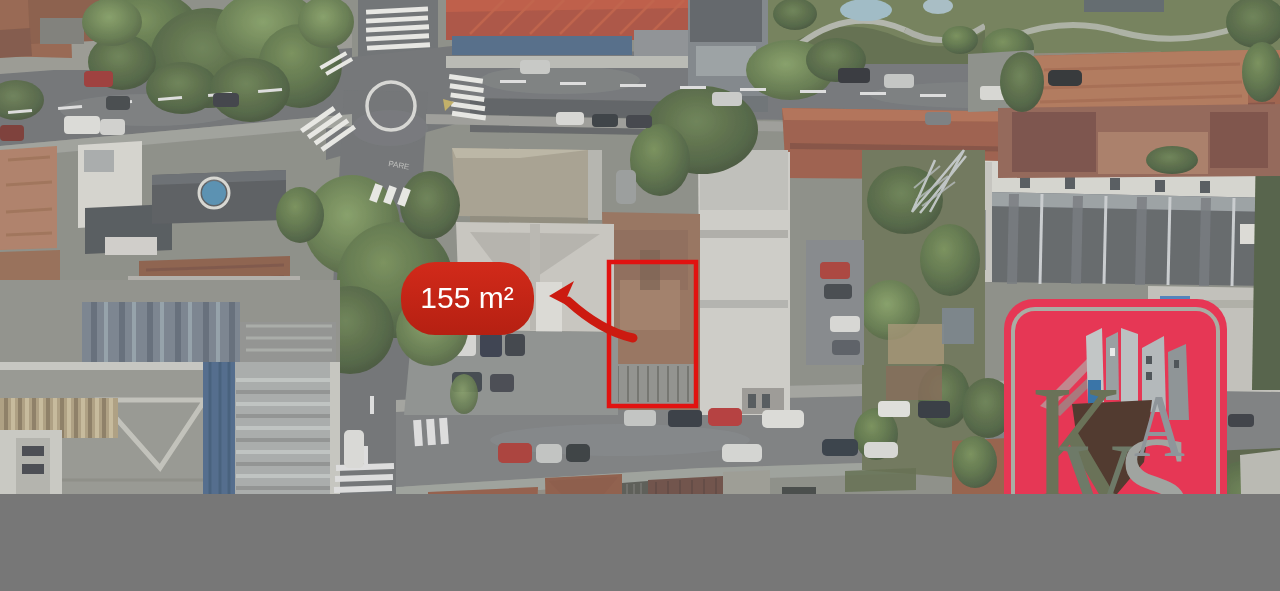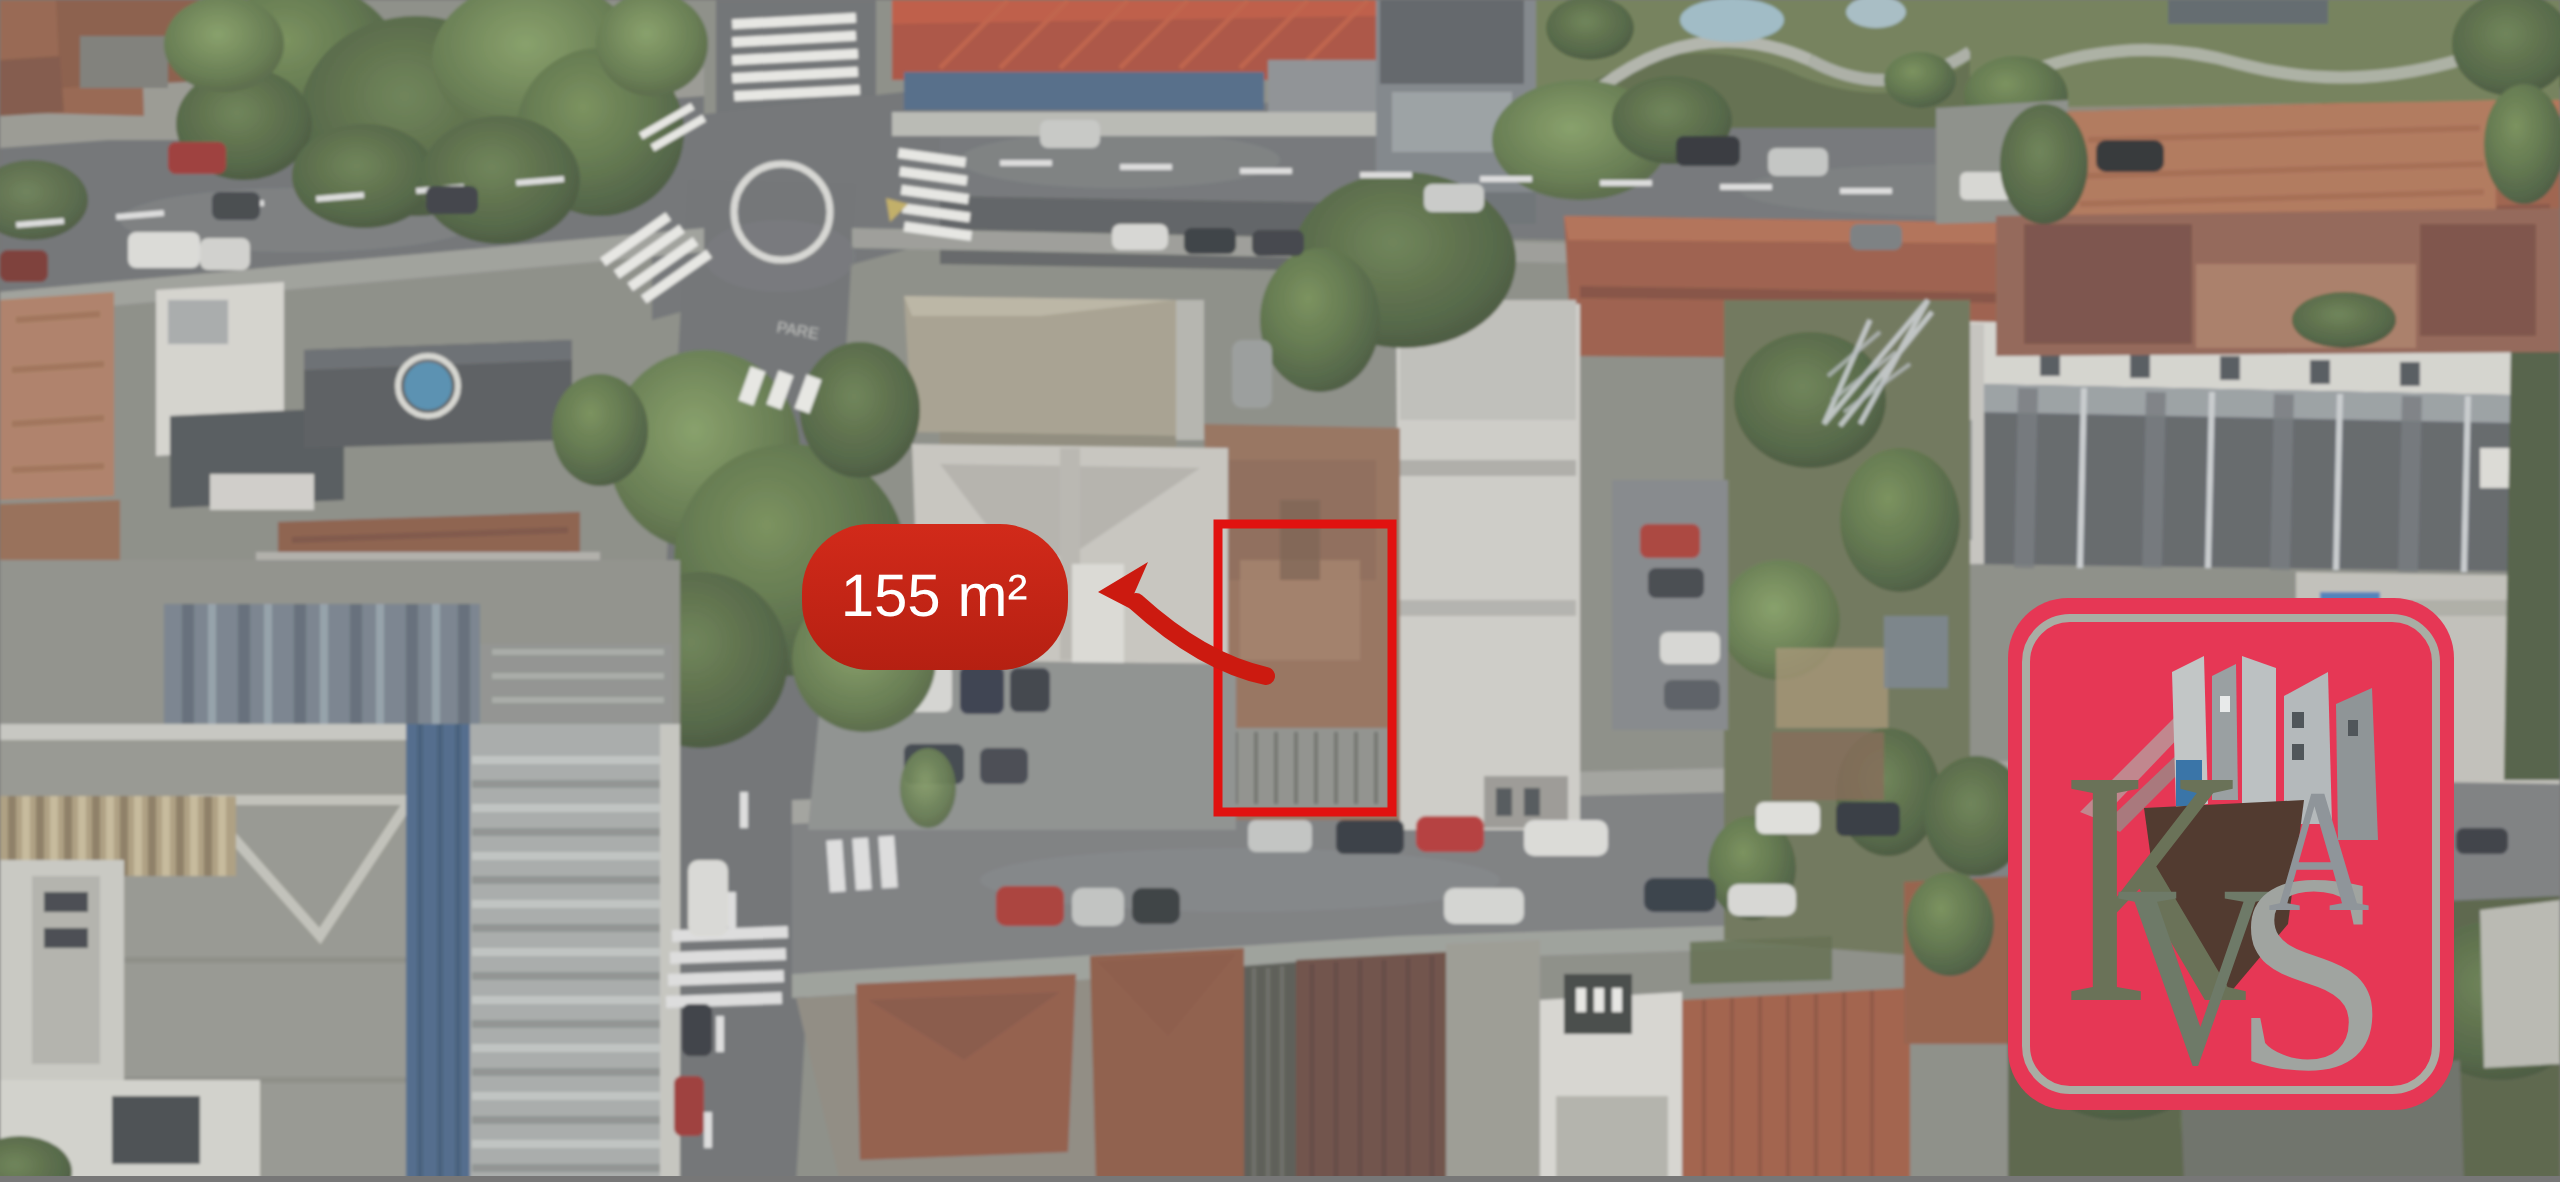--- a/index.html
+++ b/index.html
@@ -1,16 +1,16 @@
 <!DOCTYPE html>
 <html><head>
 <meta charset="utf-8">
 <style>
 html,body{margin:0;padding:0;background:#777}
-#stage{position:relative;width:1280px;height:588px;overflow:hidden;font-family:"Liberation Sans",sans-serif}
+#stage{position:relative;width:1280px;height:494px;overflow:hidden;font-family:"Liberation Sans",sans-serif}
 svg{display:block}
 </style>
 </head>
 <body>
 <div id="stage">
 <svg width="1280" height="591" viewBox="0 0 1280 591">
 <defs>
 <filter id="soft" x="-2%" y="-2%" width="104%" height="104%">
           <feGaussianBlur stdDeviation="0.7"></feGaussianBlur>
           <feColorMatrix type="saturate" values="0.9"></feColorMatrix>

